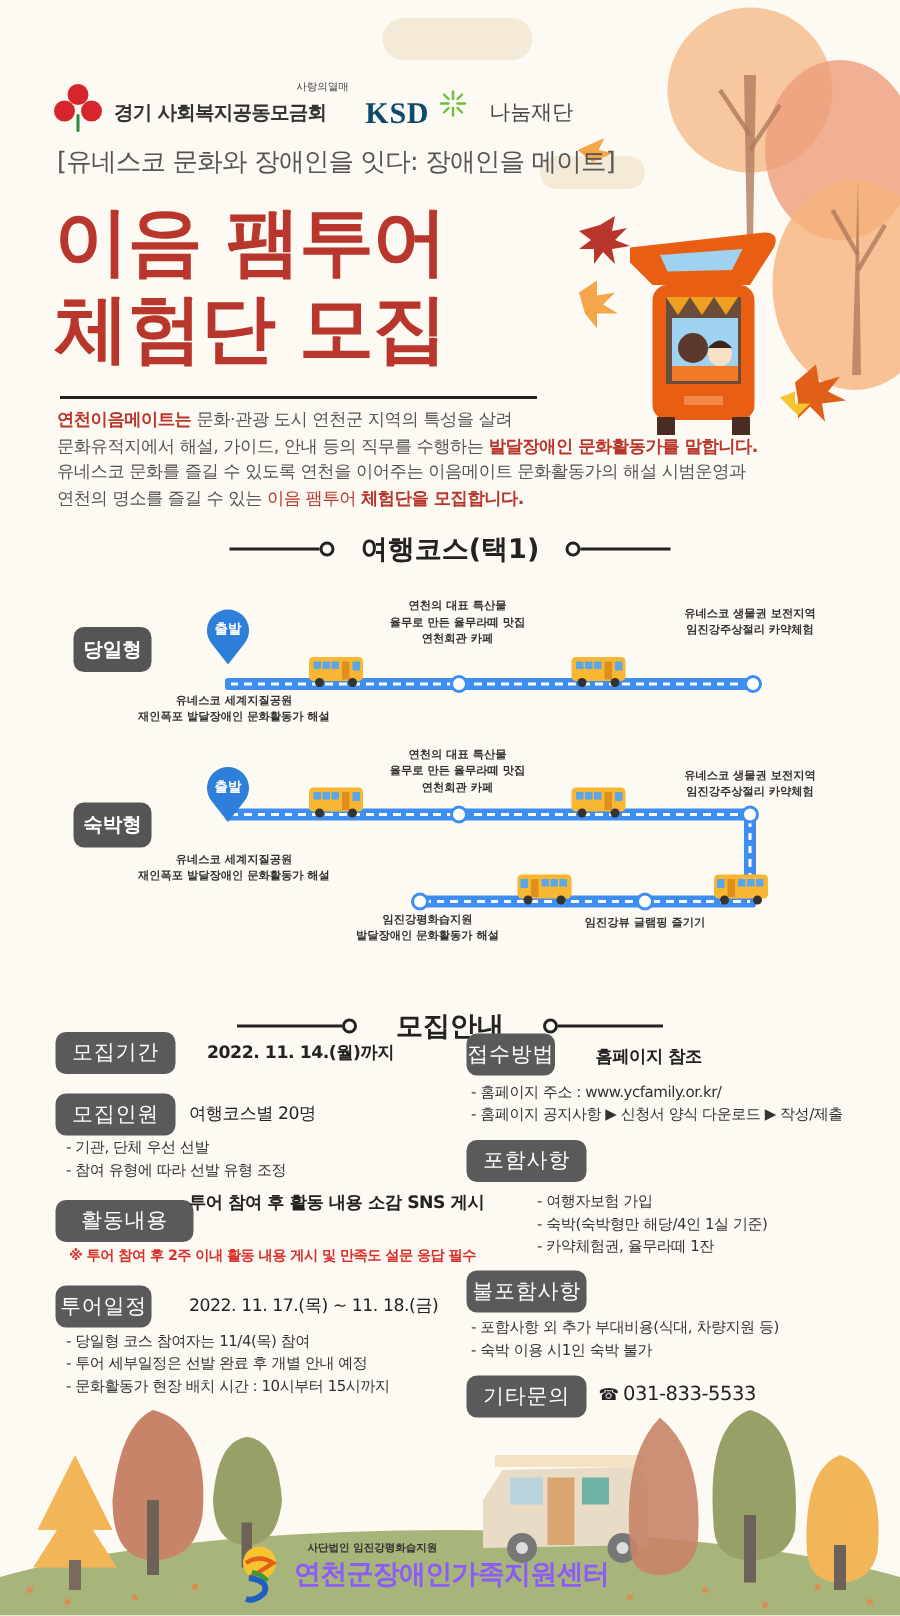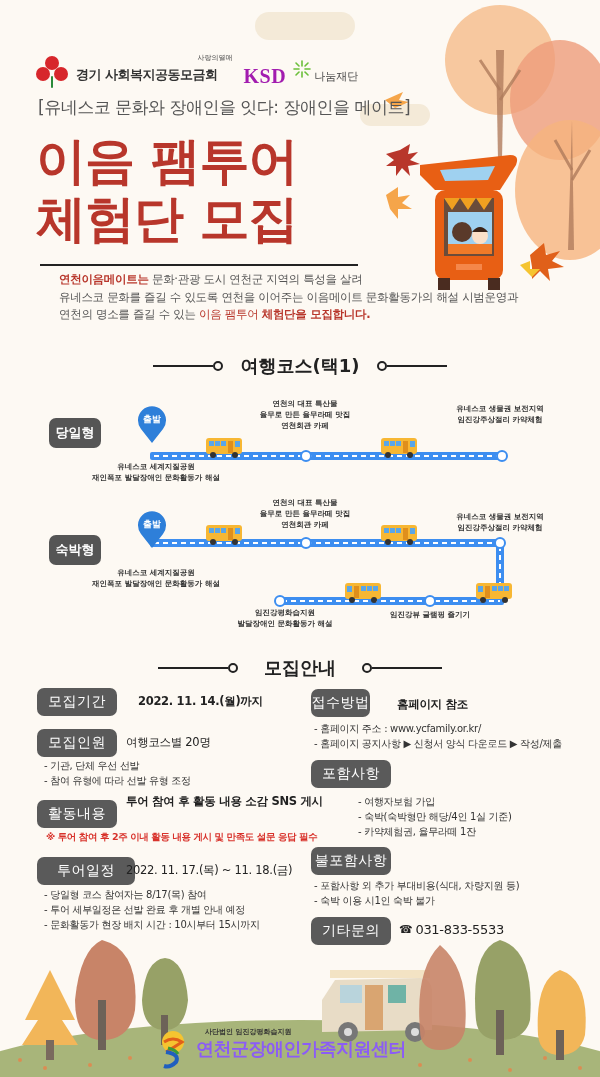--- a/index.html
+++ b/index.html
@@ -16,32 +16,32 @@
   .logo-row { left: 36px; top: 48px; height: 40px; display: flex; align-items: flex-end; gap: 8px; }
   .flower { width: 32px; height: 32px; position: relative; }
   .flower span { position: absolute; width: 14px; height: 14px; border-radius: 50%; background: #d7262b; }
   .flower .p1 { left: 9px; top: 0; }
   .flower .p2 { left: 0; top: 11px; }
   .flower .p3 { left: 18px; top: 11px; }
   .flower .stem { position: absolute; left: 15px; top: 20px; width: 2px; height: 12px; background: #2a8a3a; border-radius: 1px; }
   .logo-text1 { font-size: 13px; font-weight: bold; color: #333; letter-spacing: -0.5px; padding-bottom: 4px; }
   .ksd-wrap { position: relative; margin-left: 18px; display: flex; align-items: flex-end; }
   .ksd-small { position: absolute; top: -12px; left: -46px; font-size: 7px; color: #444; }
-  .ksd { font-family: "Liberation Serif", serif; font-size: 20px; font-weight: bold; color: #a21caf; letter-spacing: 0.5px; }
+  .ksd { font-family: "Liberation Serif", serif; font-size: 20px; font-weight: bold; color: #0c4a6e; letter-spacing: 0.5px; }
   .ksd-star { width: 20px; height: 20px; margin-left: 6px; align-self: flex-start; position: relative; top: -6px; }
-  .ksd-text { font-size: 11px; color: #444; padding-bottom: 4px; margin-left: 2px; }
+  .ksd-text { font-size: 14px; color: #444; padding-bottom: 4px; margin-left: 14px; }
 
   .subtitle { left: 38px; top: 96px; font-size: 17px; color: #555; letter-spacing: -0.5px; }
 
   .cloud { background: #f4ead8; border-radius: 50px; }
 
   .main-title { left: 36px; top: 132px; font-size: 50px; line-height: 58px; font-weight: bold; color: #b8362b; letter-spacing: -1px; }
   .title-rule { left: 40px; top: 264px; width: 318px; height: 2px; background: #222; }
 
-  .intro { left: 38px; top: 271px; font-size: 11.5px; line-height: 17.5px; color: #555; letter-spacing: -0.3px; margin-left: 21px; }
+  .intro { left: 38px; top: 271px; font-size: 11.5px; line-height: 17.5px; color: #555; letter-spacing: -0.3px; }
   .intro .hl { color: #b8362b; font-weight: bold; }
 
   
   .sec-head { display: flex; align-items: center; justify-content: center; width: 600px; left: 0; }
   .sec-head .line { height: 2px; background: #222; }
   .sec-head .ring { width: 10px; height: 10px; border: 2.5px solid #222; border-radius: 50%; background: #fdf9f3; }
   .sec-head .txt { font-size: 18px; font-weight: bold; color: #222; margin: 0 18px; }
 
   
   .course-badge { background: #555; color: #fff; font-size: 13px; font-weight: bold; border-radius: 7px; width: 52px; height: 30px; display: flex; align-items: center; justify-content: center; }
@@ -130,20 +130,21 @@
 <div class="abs subtitle">[유네스코 문화와 장애인을 잇다: 장애인을 메이트]</div>
 
 <div class="abs main-title">
   <div>이음 팸투어</div>
   <div>체험단 모집</div>
 </div>
 <div class="abs title-rule"></div>
 
 <div class="abs intro">
   <div><span class="hl">연천이음메이트는</span><span> 문화·관광 도시 연천군 지역의 특성을 살려</span></div>
+  <div><span>문화유적지에서 해설, 가이드, 안내 등의 직무를 수행하는 </span><span class="hl">발달장애인 문화활동가를 말합니다.</span></div>
   <div>유네스코 문화를 즐길 수 있도록 연천을 이어주는 이음메이트 문화활동가의 해설 시범운영과</div>
   <div><span>연천의 명소를 즐길 수 있는 </span><span class="hl" style="font-weight:normal">이음 팸투어 </span><span class="hl">체험단을 모집합니다.</span></div>
 </div>
 
 <div class="abs sec-head" style="top:354px;">
   <div class="line" style="width:60px"></div>
   <div class="ring"></div>
   <div class="txt">여행코스(택1)</div>
   <div class="ring"></div>
   <div class="line" style="width:60px"></div>
@@ -265,46 +266,46 @@
   <div>임진강주상절리 카약체험</div>
 </div>
 <div class="abs route-text" style="left:385px;top:609px;width:90px;">
   <div>임진강뷰 글램핑 즐기기</div>
 </div>
 <div class="abs route-text" style="left:230px;top:607px;width:110px;">
   <div>임진강평화습지원</div>
   <div>발달장애인 문화활동가 해설</div>
 </div>
 
-<div class="abs sec-head" style="top:656px;">
+<div class="abs sec-head" style="top:672px;">
   <div class="line" style="width:70px"></div>
   <div class="ring"></div>
   <div class="txt" style="margin:0 26px">모집안내</div>
   <div class="ring"></div>
   <div class="line" style="width:70px"></div>
 </div>
 
 <div class="abs badge" style="left:37px;top:688px;width:80px;">모집기간</div>
 <div class="abs info-val" style="left:138px;top:694px;font-weight:bold;">2022. 11. 14.(월)까지</div>
 
 <div class="abs badge" style="left:37px;top:729px;width:80px;">모집인원</div>
 <div class="abs info-val" style="left:126px;top:735px;font-weight:normal;text-align:right;">여행코스별 20명</div>
 <div class="abs bullets" style="left:44px;top:758px;">
   <div>- 기관, 단체 우선 선발</div>
   <div>- 참여 유형에 따라 선발 유형 조정</div>
 </div>
 
-<div class="abs badge" style="left:37px;top:800px;width:80px;">활동내용</div>
+<div class="abs badge" style="left:37px;top:800px;width:92px;">활동내용</div>
 <div class="abs info-val" style="left:126px;top:794px;">투어 참여 후 활동 내용 소감 SNS 게시</div>
 <div class="abs warn" style="left:46px;top:831px;">※ 투어 참여 후 2주 이내 활동 내용 게시 및 만족도 설문 응답 필수</div>
 
-<div class="abs badge" style="left:37px;top:857px;width:98px;">투어일정</div>
+<div class="abs badge" style="left:37px;top:857px;width:64px;">투어일정</div>
 <div class="abs info-val" style="left:126px;top:863px;font-weight:normal;">2022. 11. 17.(목) ~ 11. 18.(금)</div>
 <div class="abs bullets" style="left:44px;top:887px;">
-  <div>- 당일형 코스 참여자는 8/17(목) 참여</div>
+  <div>- 당일형 코스 참여자는 11/4(목) 참여</div>
   <div>- 투어 세부일정은 선발 완료 후 개별 안내 예정</div>
   <div>- 문화활동가 현장 배치 시간 : 10시부터 15시까지</div>
 </div>
 
 <div class="abs badge" style="left:311px;top:689px;width:59px;">접수방법</div>
 <div class="abs info-val" style="left:397px;top:697px;">홈페이지 참조</div>
 <div class="abs bullets" style="left:314px;top:721px;">
   <div>- 홈페이지 주소 : www.ycfamily.or.kr/</div>
   <div>- 홈페이지 공지사항 ▶ 신청서 양식 다운로드 ▶ 작성/제출</div>
 </div>

